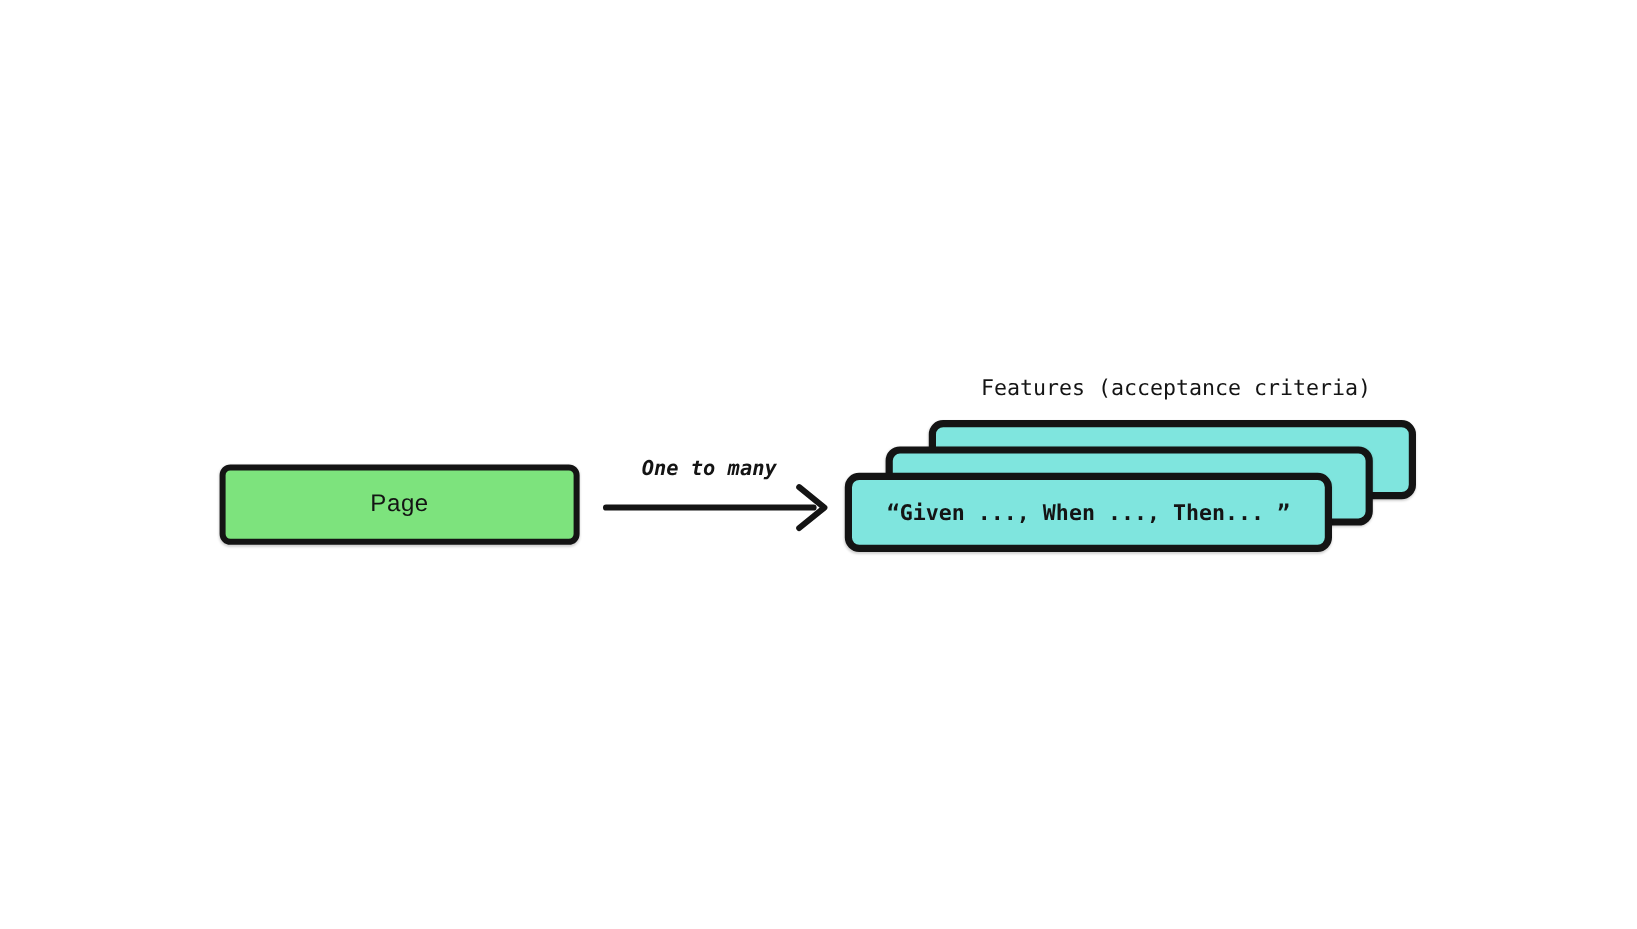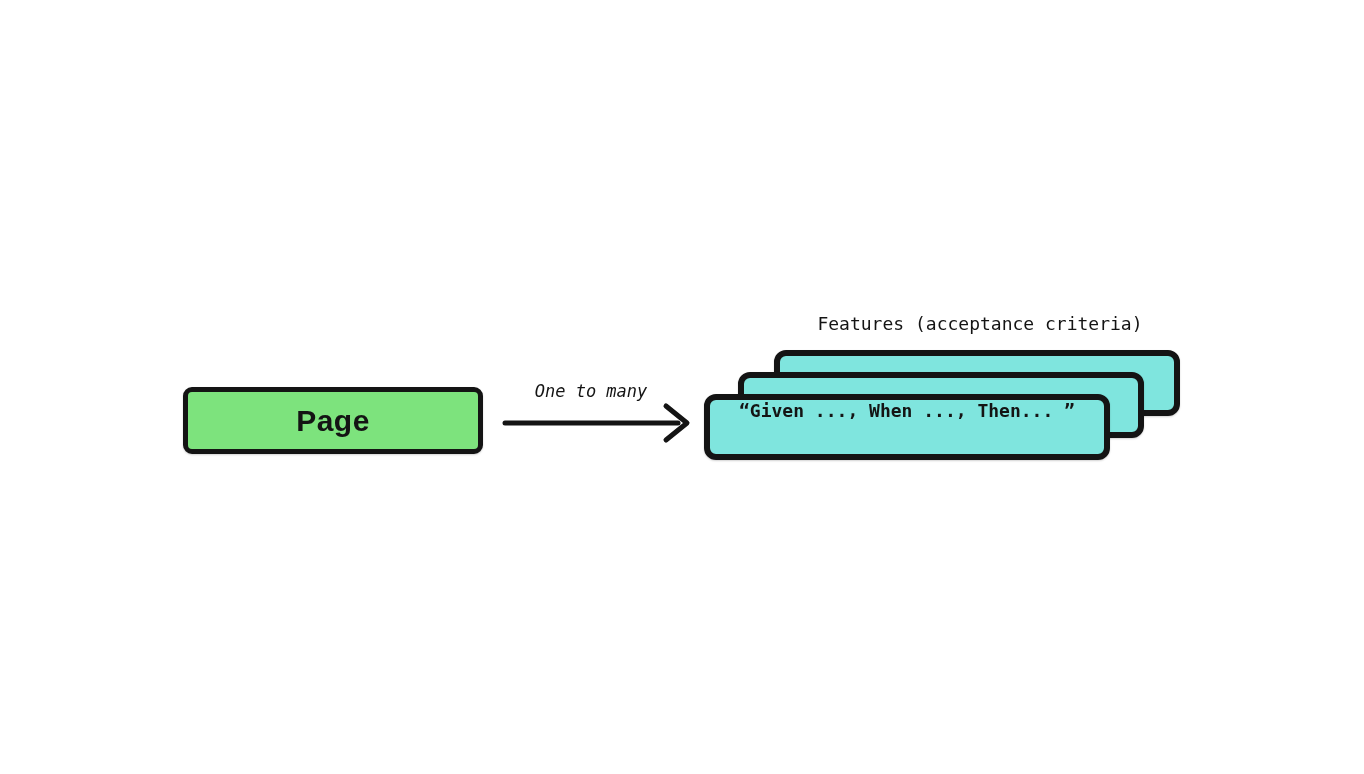--- a/index.html
+++ b/index.html
@@ -31,42 +31,42 @@
     background: var(--page-fill);
     border: 5px solid var(--ink);
     border-radius: 9px;
     display: flex;
     align-items: center;
     justify-content: center;
     box-shadow: 0 1px 2px rgba(0,0,0,0.18);
   }
   .page-box span {
     font-family: "Liberation Sans", sans-serif;
-    font-weight: bold;
-    font-size: 30px;
+    font-weight: normal;
+    font-size: 20px;
     color: var(--ink);
     letter-spacing: 0.5px;
   }
 
   
   .arrow-svg {
     position: absolute;
     left: 498px;
     top: 398px;
     width: 200px;
     height: 50px;
   }
   .arrow-label {
     position: absolute;
     left: 500px;
     top: 381px;
     width: 182px;
     text-align: center;
     font-style: italic;
-    font-weight: normal;
+    font-weight: bold;
     font-size: 17px;
     color: var(--ink);
     white-space: nowrap;
   }
 
   
   .features-title {
     position: absolute;
     left: 780px;
     top: 313px;
@@ -84,20 +84,21 @@
     background: var(--feature-fill);
     border: 6px solid var(--ink);
     border-radius: 12px;
     box-shadow: 0 1px 2px rgba(0,0,0,0.18);
   }
   .feature-card.back   { left: 774px; top: 350px; }
   .feature-card.middle { left: 738px; top: 372px; }
   .feature-card.front  {
     left: 704px; top: 394px;
     display: flex;
+    align-items: center;
     justify-content: center;
   }
   .feature-card.front span {
     font-weight: bold;
     font-size: 18px;
     color: var(--ink);
     white-space: nowrap;
   }
 </style>
 </head>

